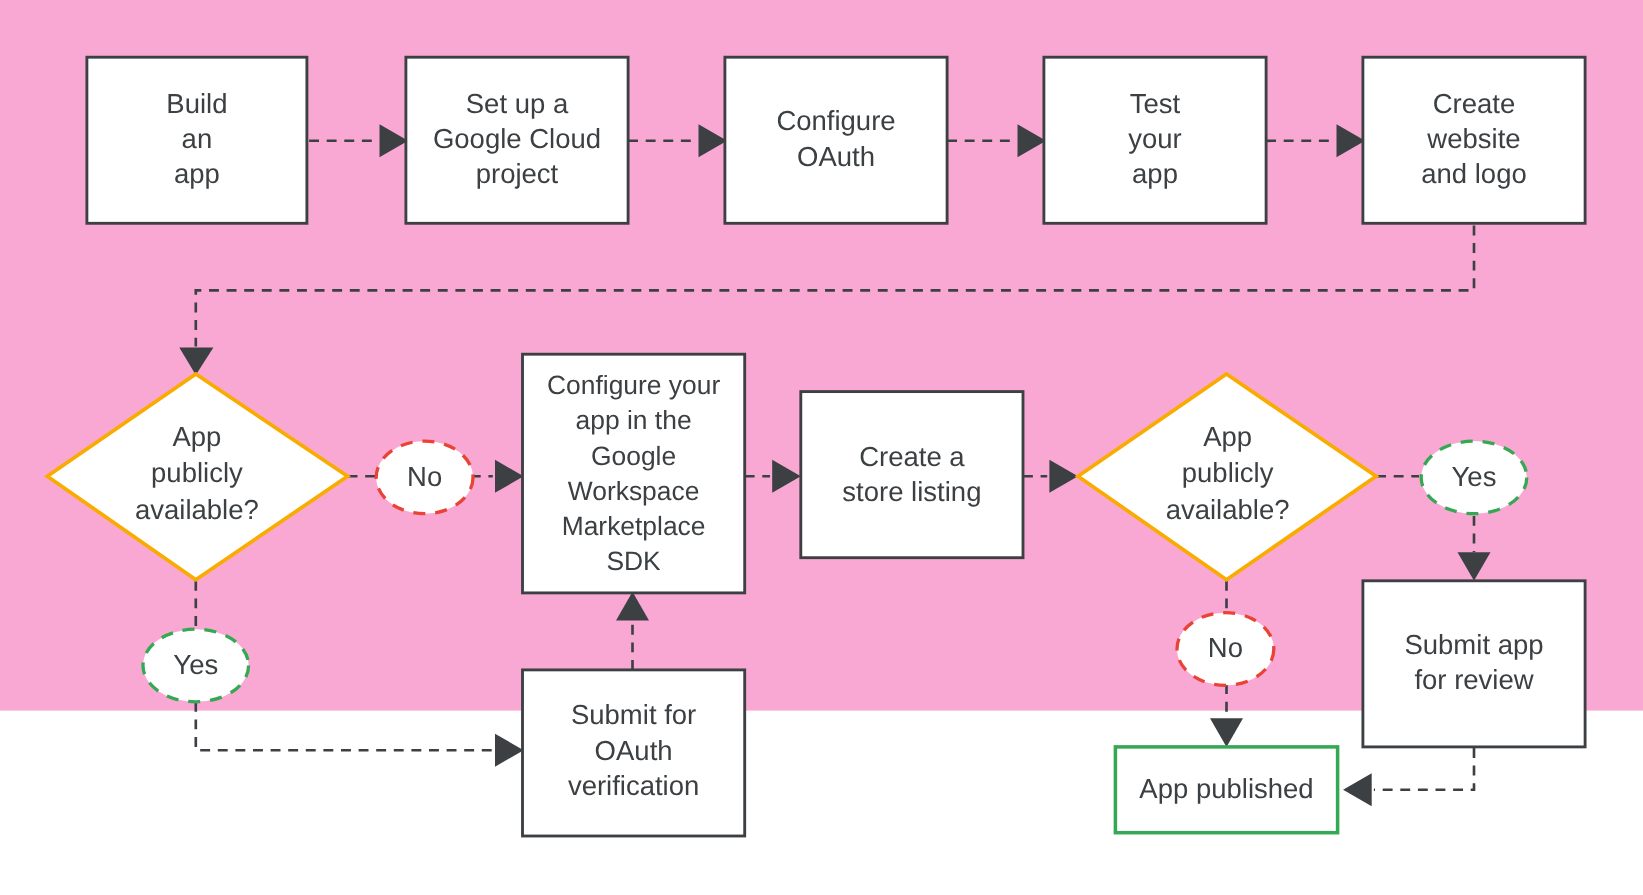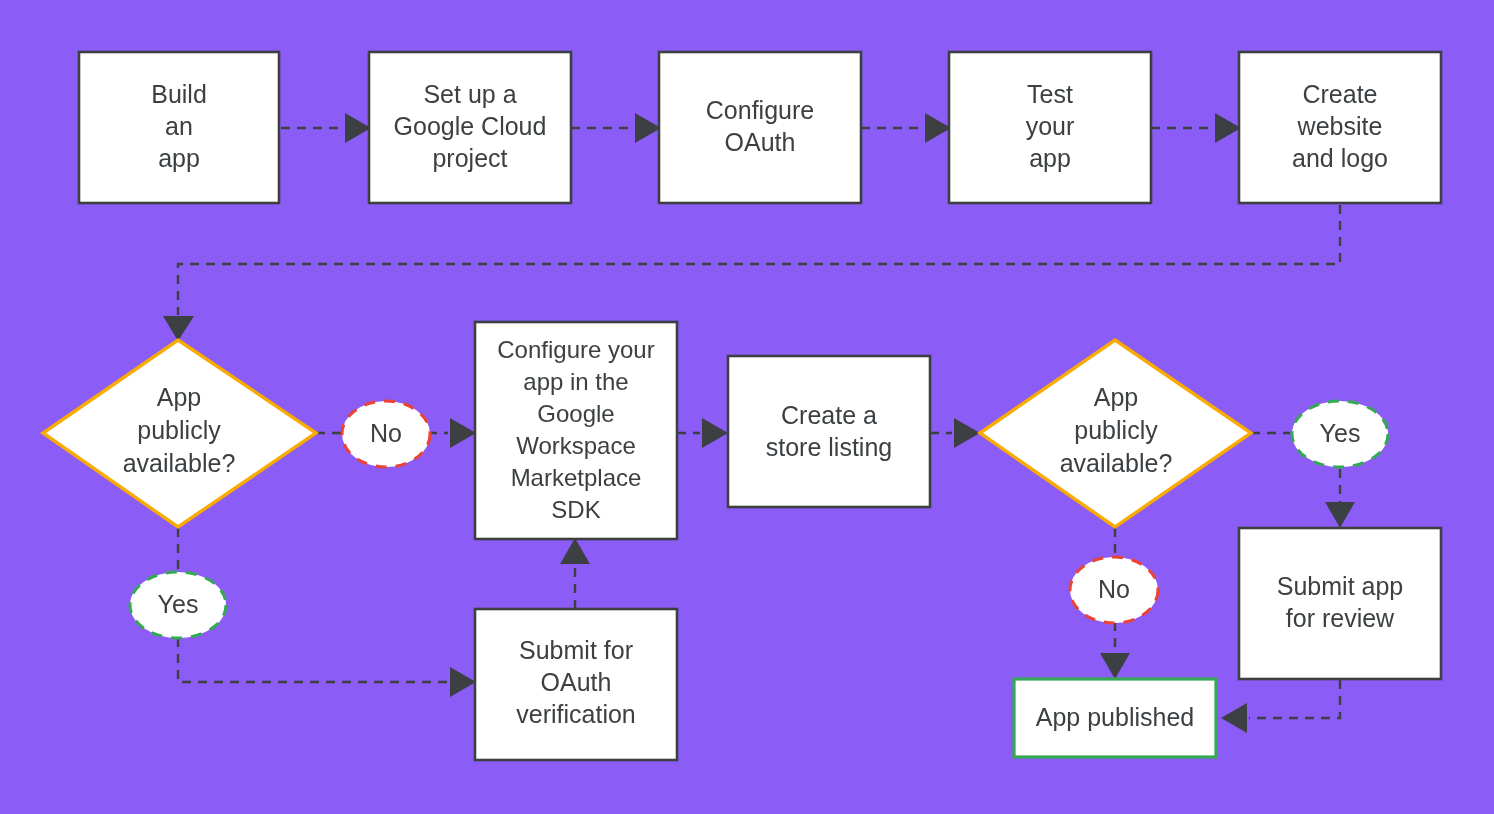--- a/index.html
+++ b/index.html
@@ -10,22 +10,22 @@
   }
   body {
     width: 1494px;
     height: 814px;
     font-family: "Liberation Sans", sans-serif;
     overflow: hidden;
   }
   #flowchart-root {
     position: relative;
     width: 1494px;
-    height: 814px;
-    background: #8b5cf6;
+    height: 646px;
+    background: #f9a8d4;
   }
   svg#flow-svg {
     position: absolute;
     top: 0;
     left: 0;
     width: 1494px;
     height: 814px;
     display: block;
   }
   .node-box {

